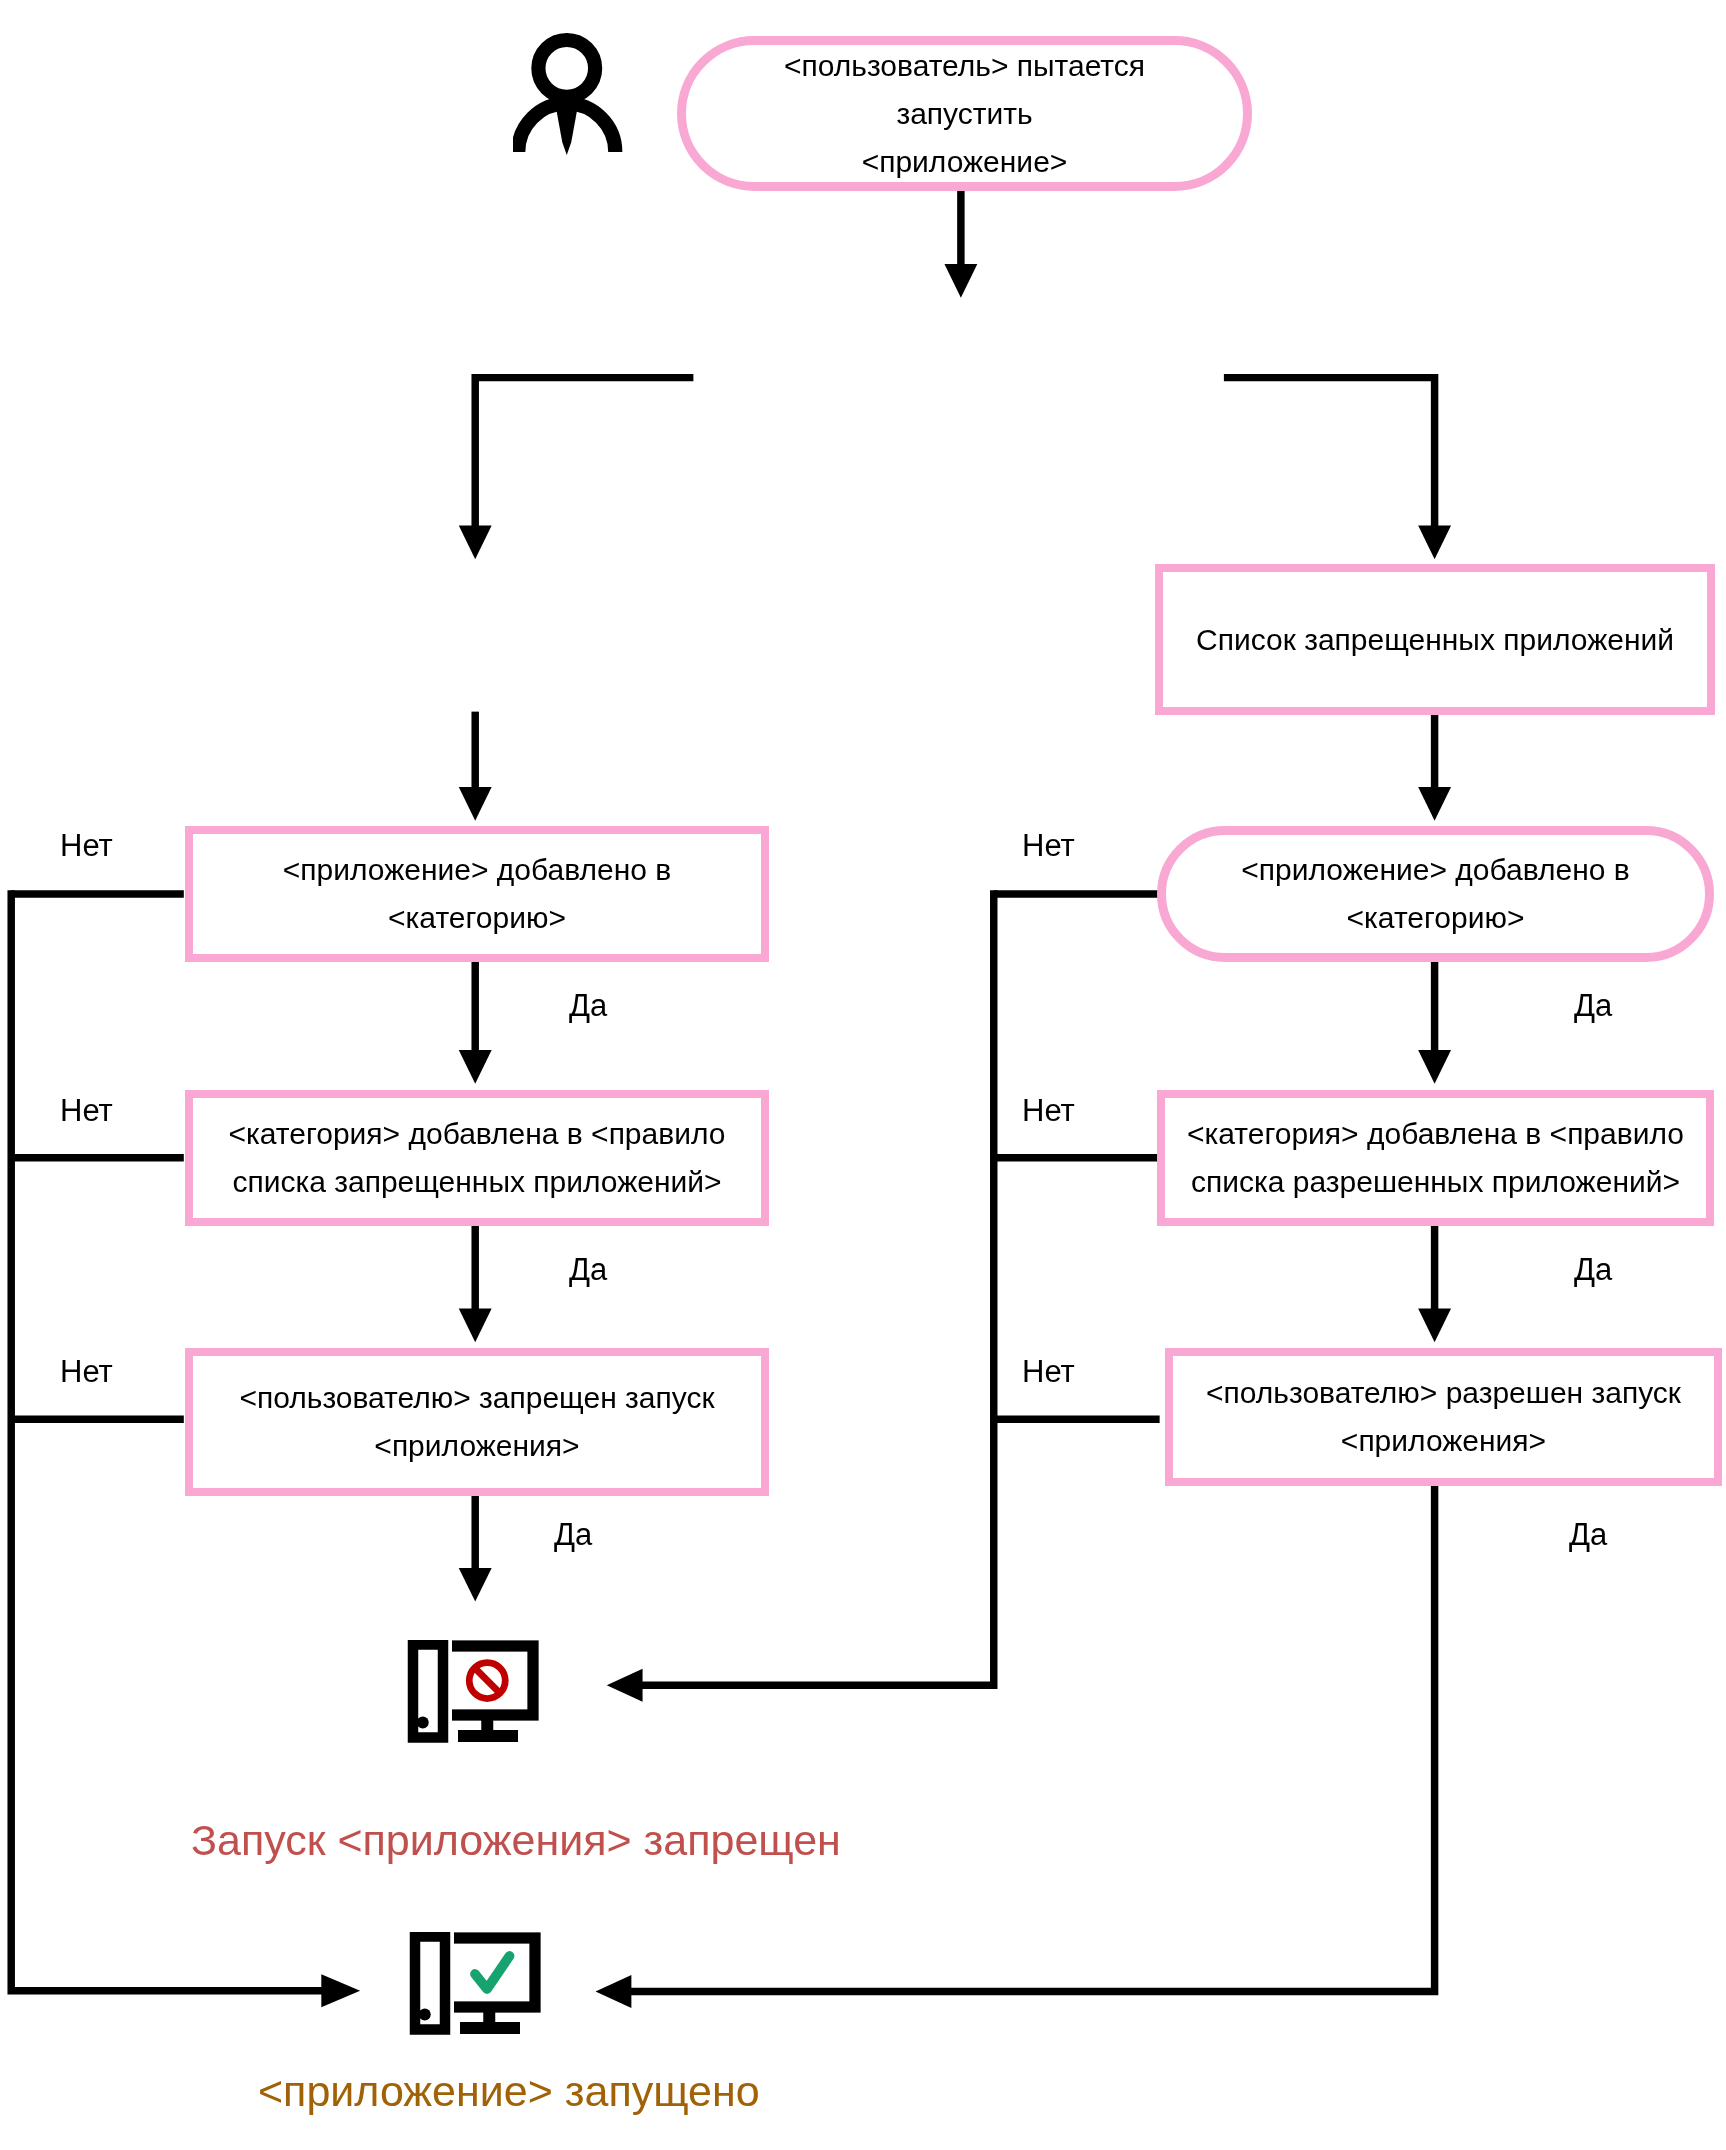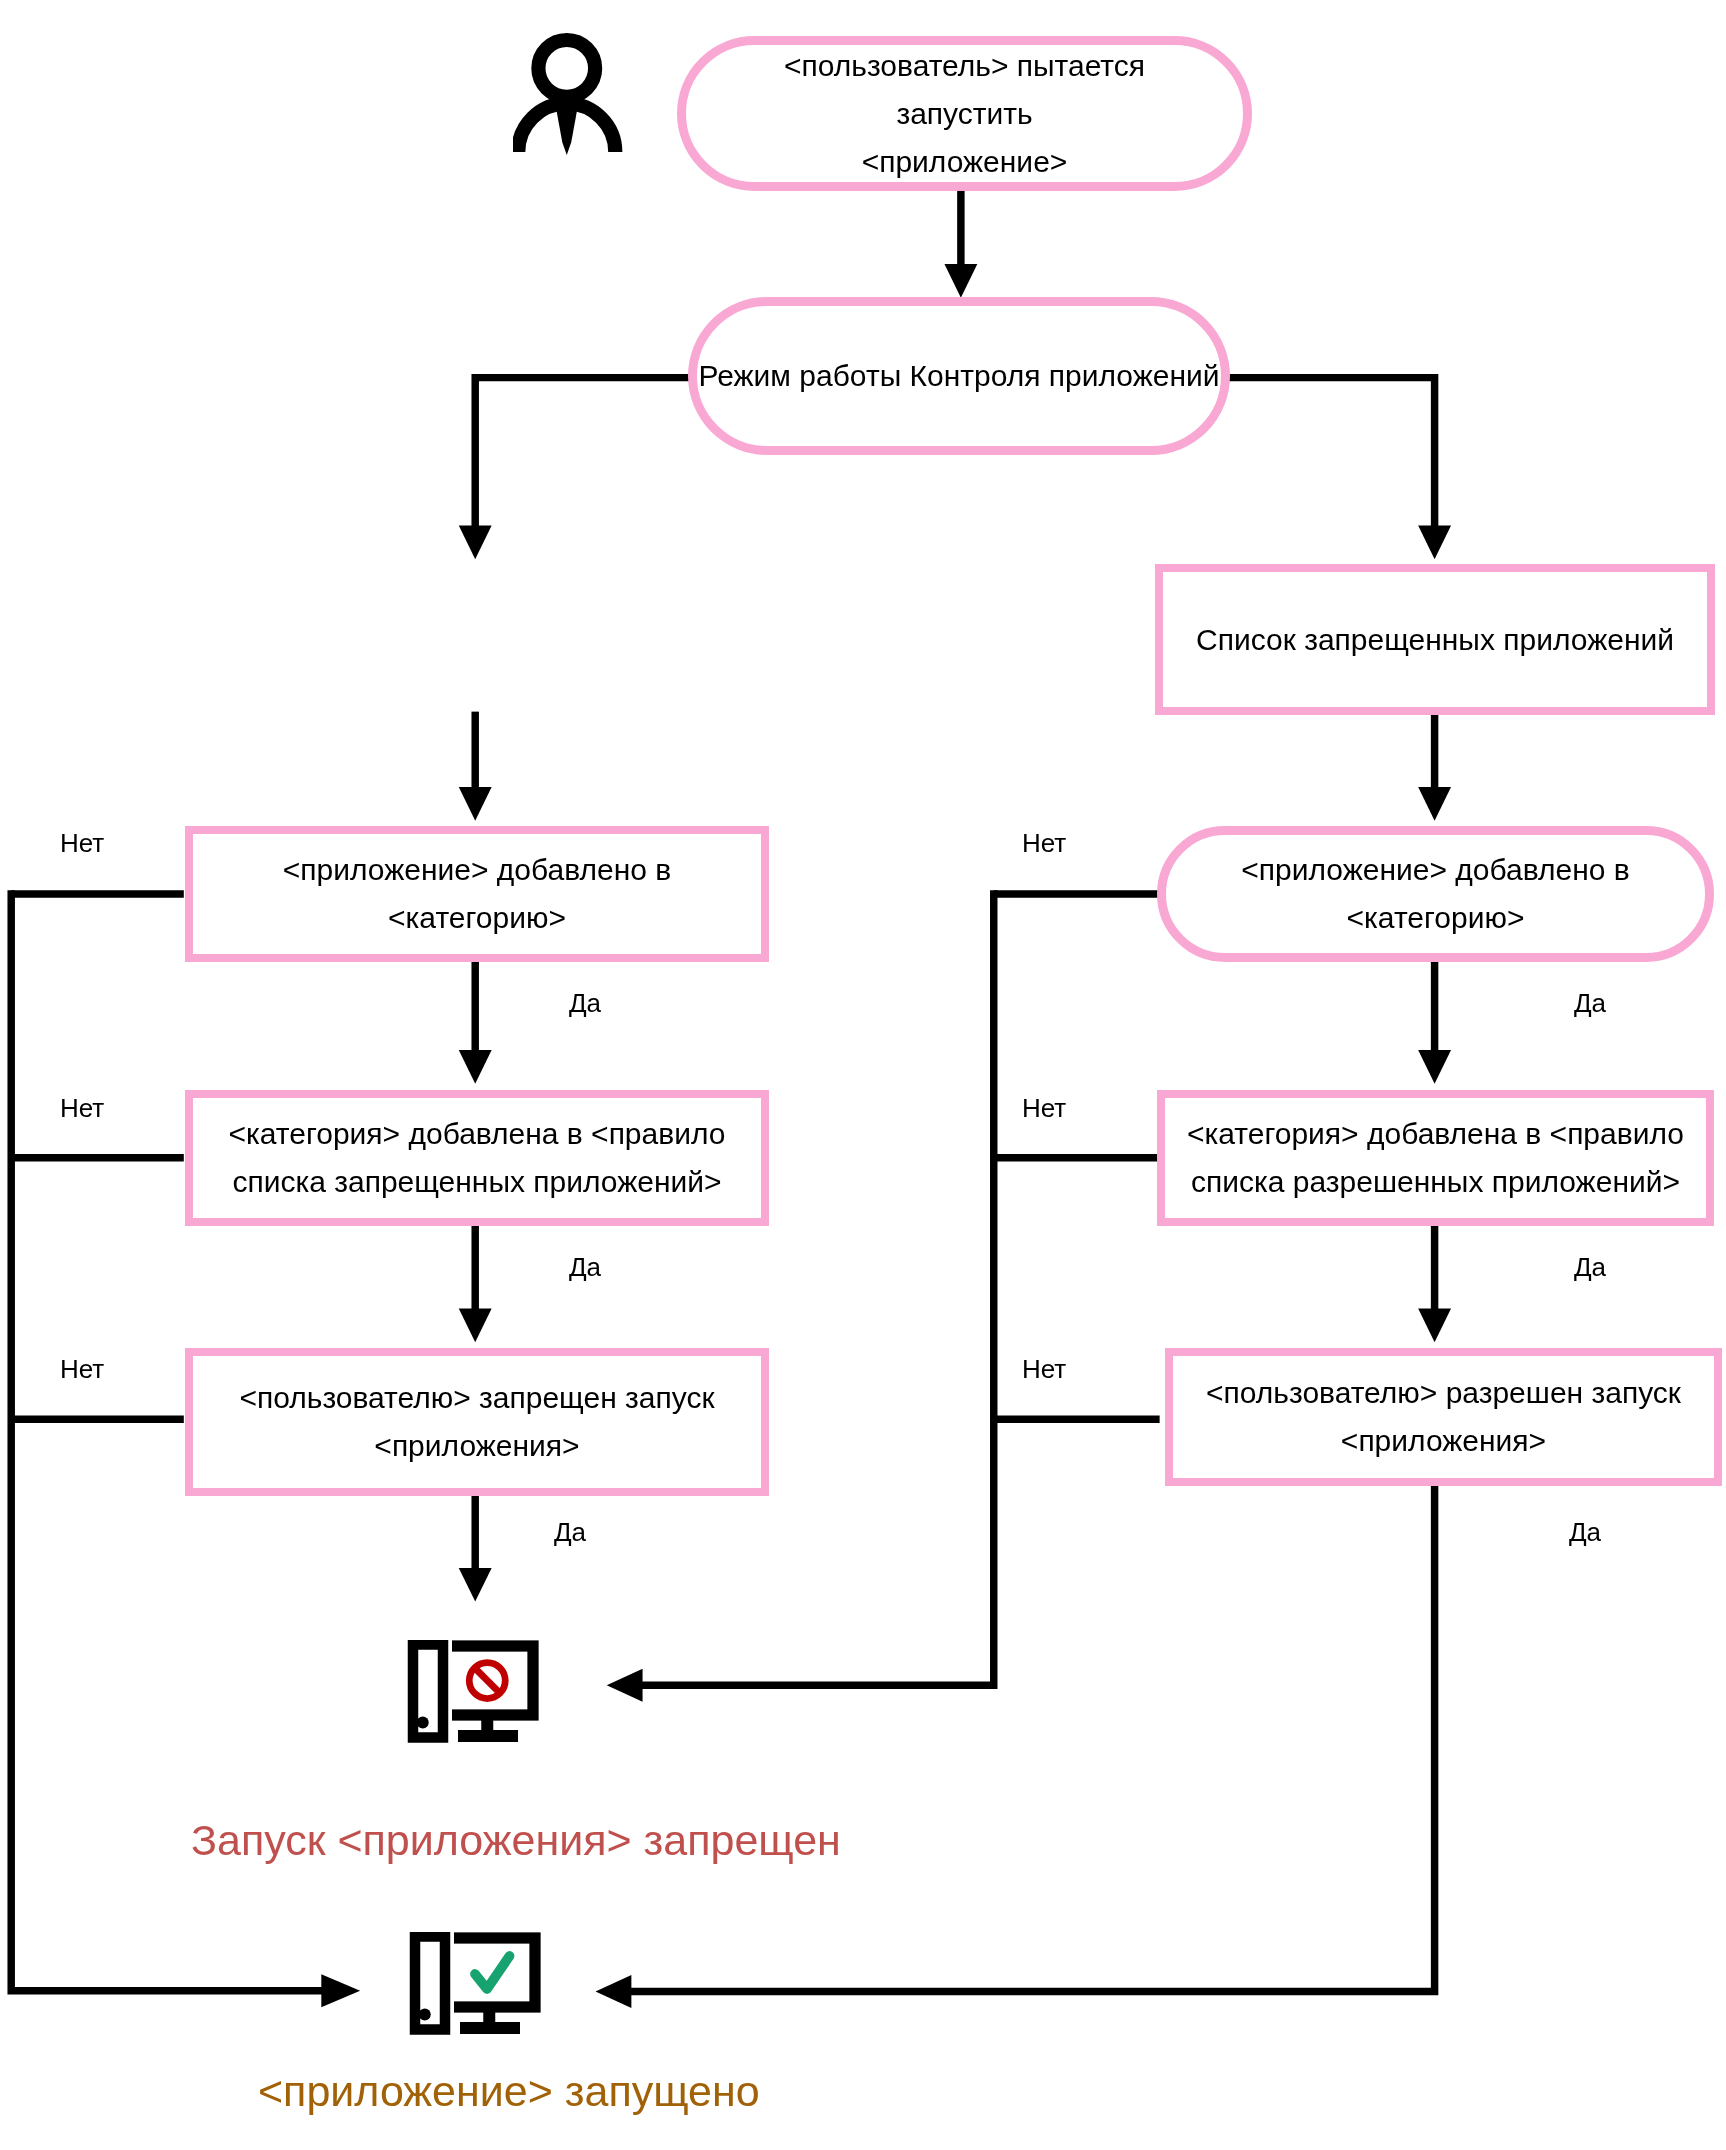--- a/index.html
+++ b/index.html
@@ -34,21 +34,21 @@
     text-align: center;
     font-size: 30px;
     line-height: 1.6;
     color: #000000;
     white-space: pre-line;
     z-index: 2;
   }
   .node.stadium { border-width: 9.7px; }
   .edge-label {
     position: absolute;
-    font-size: 26px;
+    font-size: 31px;
     color: #000000;
     z-index: 3;
   }
   .result-label {
     position: absolute;
     font-size: 43px;
     z-index: 3;
     white-space: nowrap;
   }
   .icon-wrap {
@@ -139,21 +139,20 @@
     <svg width="112" height="127" viewBox="0 0 150 170" fill="none">
       <circle cx="72" cy="50" r="38" stroke="#000000" stroke-width="19"></circle>
       <path d="M7 162 A65 65 0 0 1 137 162" stroke="#000000" stroke-width="19"></path>
       <path d="M72 92 L58 105 L66 149 L72 166 L78 149 L86 105 Z" fill="#000000"></path>
     </svg>
   </div>
 
   <div class="node stadium" style="left:677px;top:36px;width:575px;height:155px;border-radius:82px;padding:0 52px">&lt;пользователь&gt; пытается запустить
 &lt;приложение&gt;</div>
 
-  <div class="node stadium" style="left:688px;top:297px;width:542px;height:158px;border-radius:84px">Режим работы Контроля приложений</div>
 
 
   <div class="node" style="left:1155px;top:564px;width:560px;height:151px">Список запрещенных приложений</div>
 
   <div class="node" style="left:185px;top:826px;width:584px;height:136px">&lt;приложение&gt; добавлено в
 &lt;категорию&gt;</div>
 
   <div class="node stadium" style="left:1157px;top:826px;width:557px;height:136px;border-radius:71px">&lt;приложение&gt; добавлено в
 &lt;категорию&gt;</div>
 

